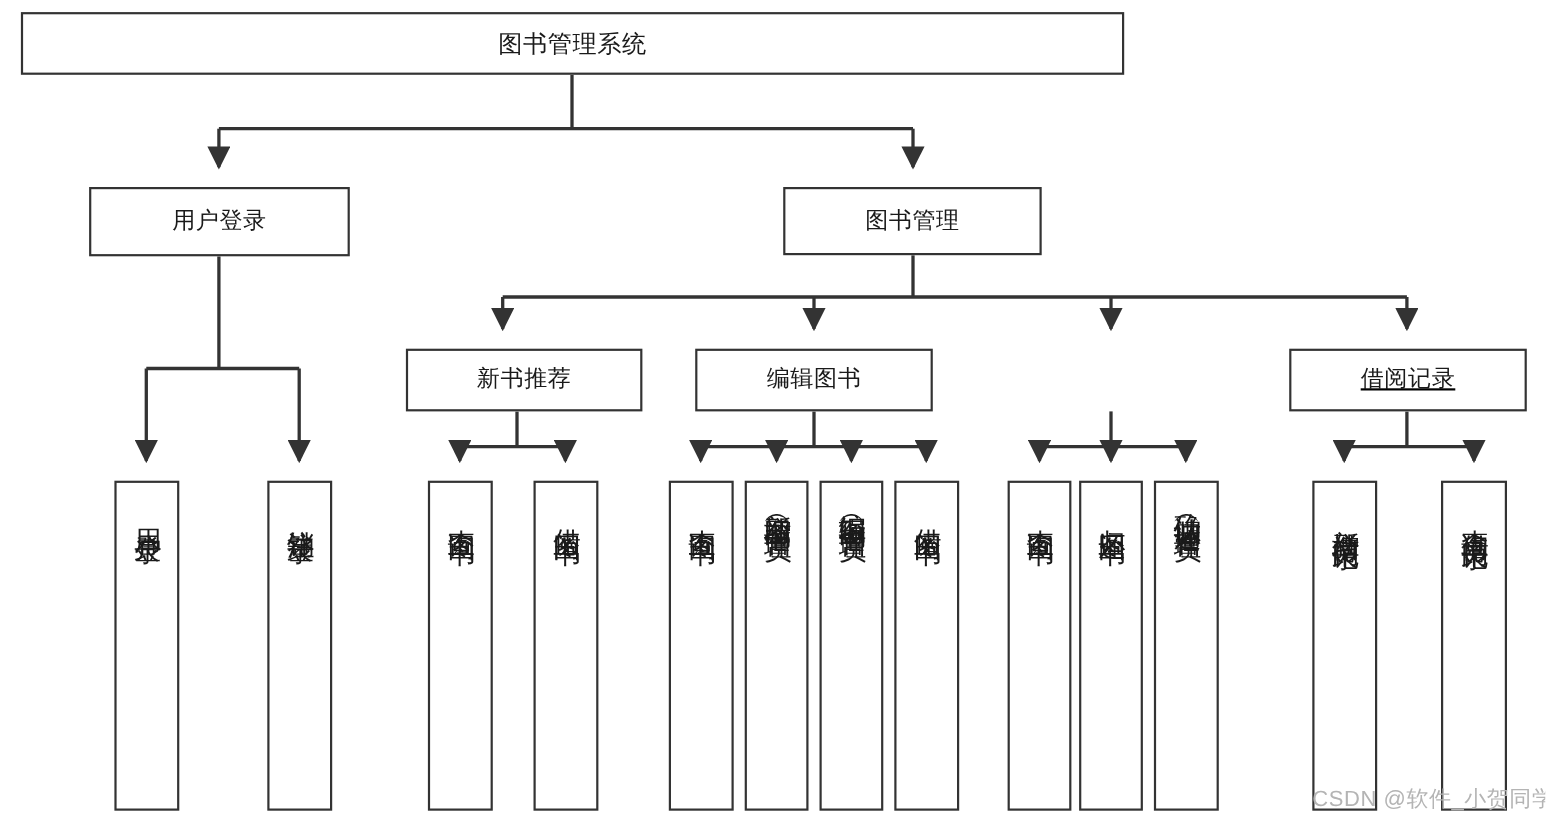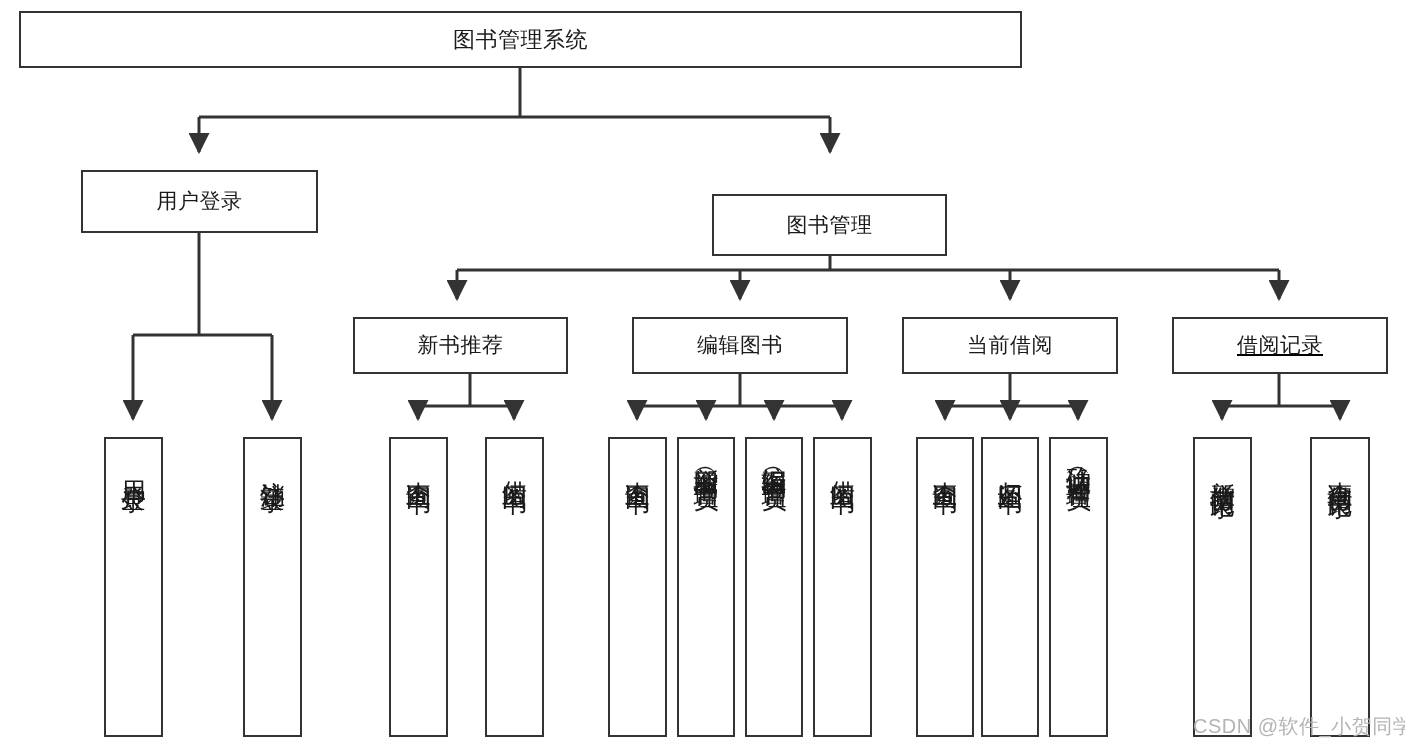--- a/index.html
+++ b/index.html
@@ -132,35 +132,32 @@
   </svg>
 
   <div class="node root horiz" style="left:19px; top:11px; width:1003px; height:57px;">
     <span class="label">图书管理系统</span>
   </div>
 
   <div class="node horiz" style="left:81px; top:170px; width:237px; height:63px;">
     <span class="label">用户登录</span>
   </div>
 
-  <div class="node horiz" style="left:712px; top:170px; width:235px; height:62px;margin-top:24px;">
+  <div class="node horiz" style="left:712px; top:170px; width:235px; height:62px;">
     <span class="label">图书管理</span>
   </div>
 
-  <div class="node horiz" style="left:353px; top:317px; width:215px; height:57px;">
+  <div class="node horiz" style="left:369px; top:317px; width:215px; height:57px;">
     <span class="label">新书推荐</span>
   </div>
 
   <div class="node horiz" style="left:632px; top:317px; width:216px; height:57px;">
     <span class="label">编辑图书</span>
   </div>
 
-  <div class="node horiz" style="left:902px; top:317px; width:216px; height:57px;">
-    <span class="label">当前借阅</span>
-  </div>
 
   <div class="node horiz" style="left:1172px; top:317px; width:216px; height:57px;text-decoration:underline;">
     <span class="label">借阅记录</span>
   </div>
 
   <div class="node vert" style="left:104px; top:437px; width:59px; height:300px;">
     <span class="label">用户登录</span>
   </div>
 
   <div class="node vert" style="left:243px; top:437px; width:59px; height:300px;">

